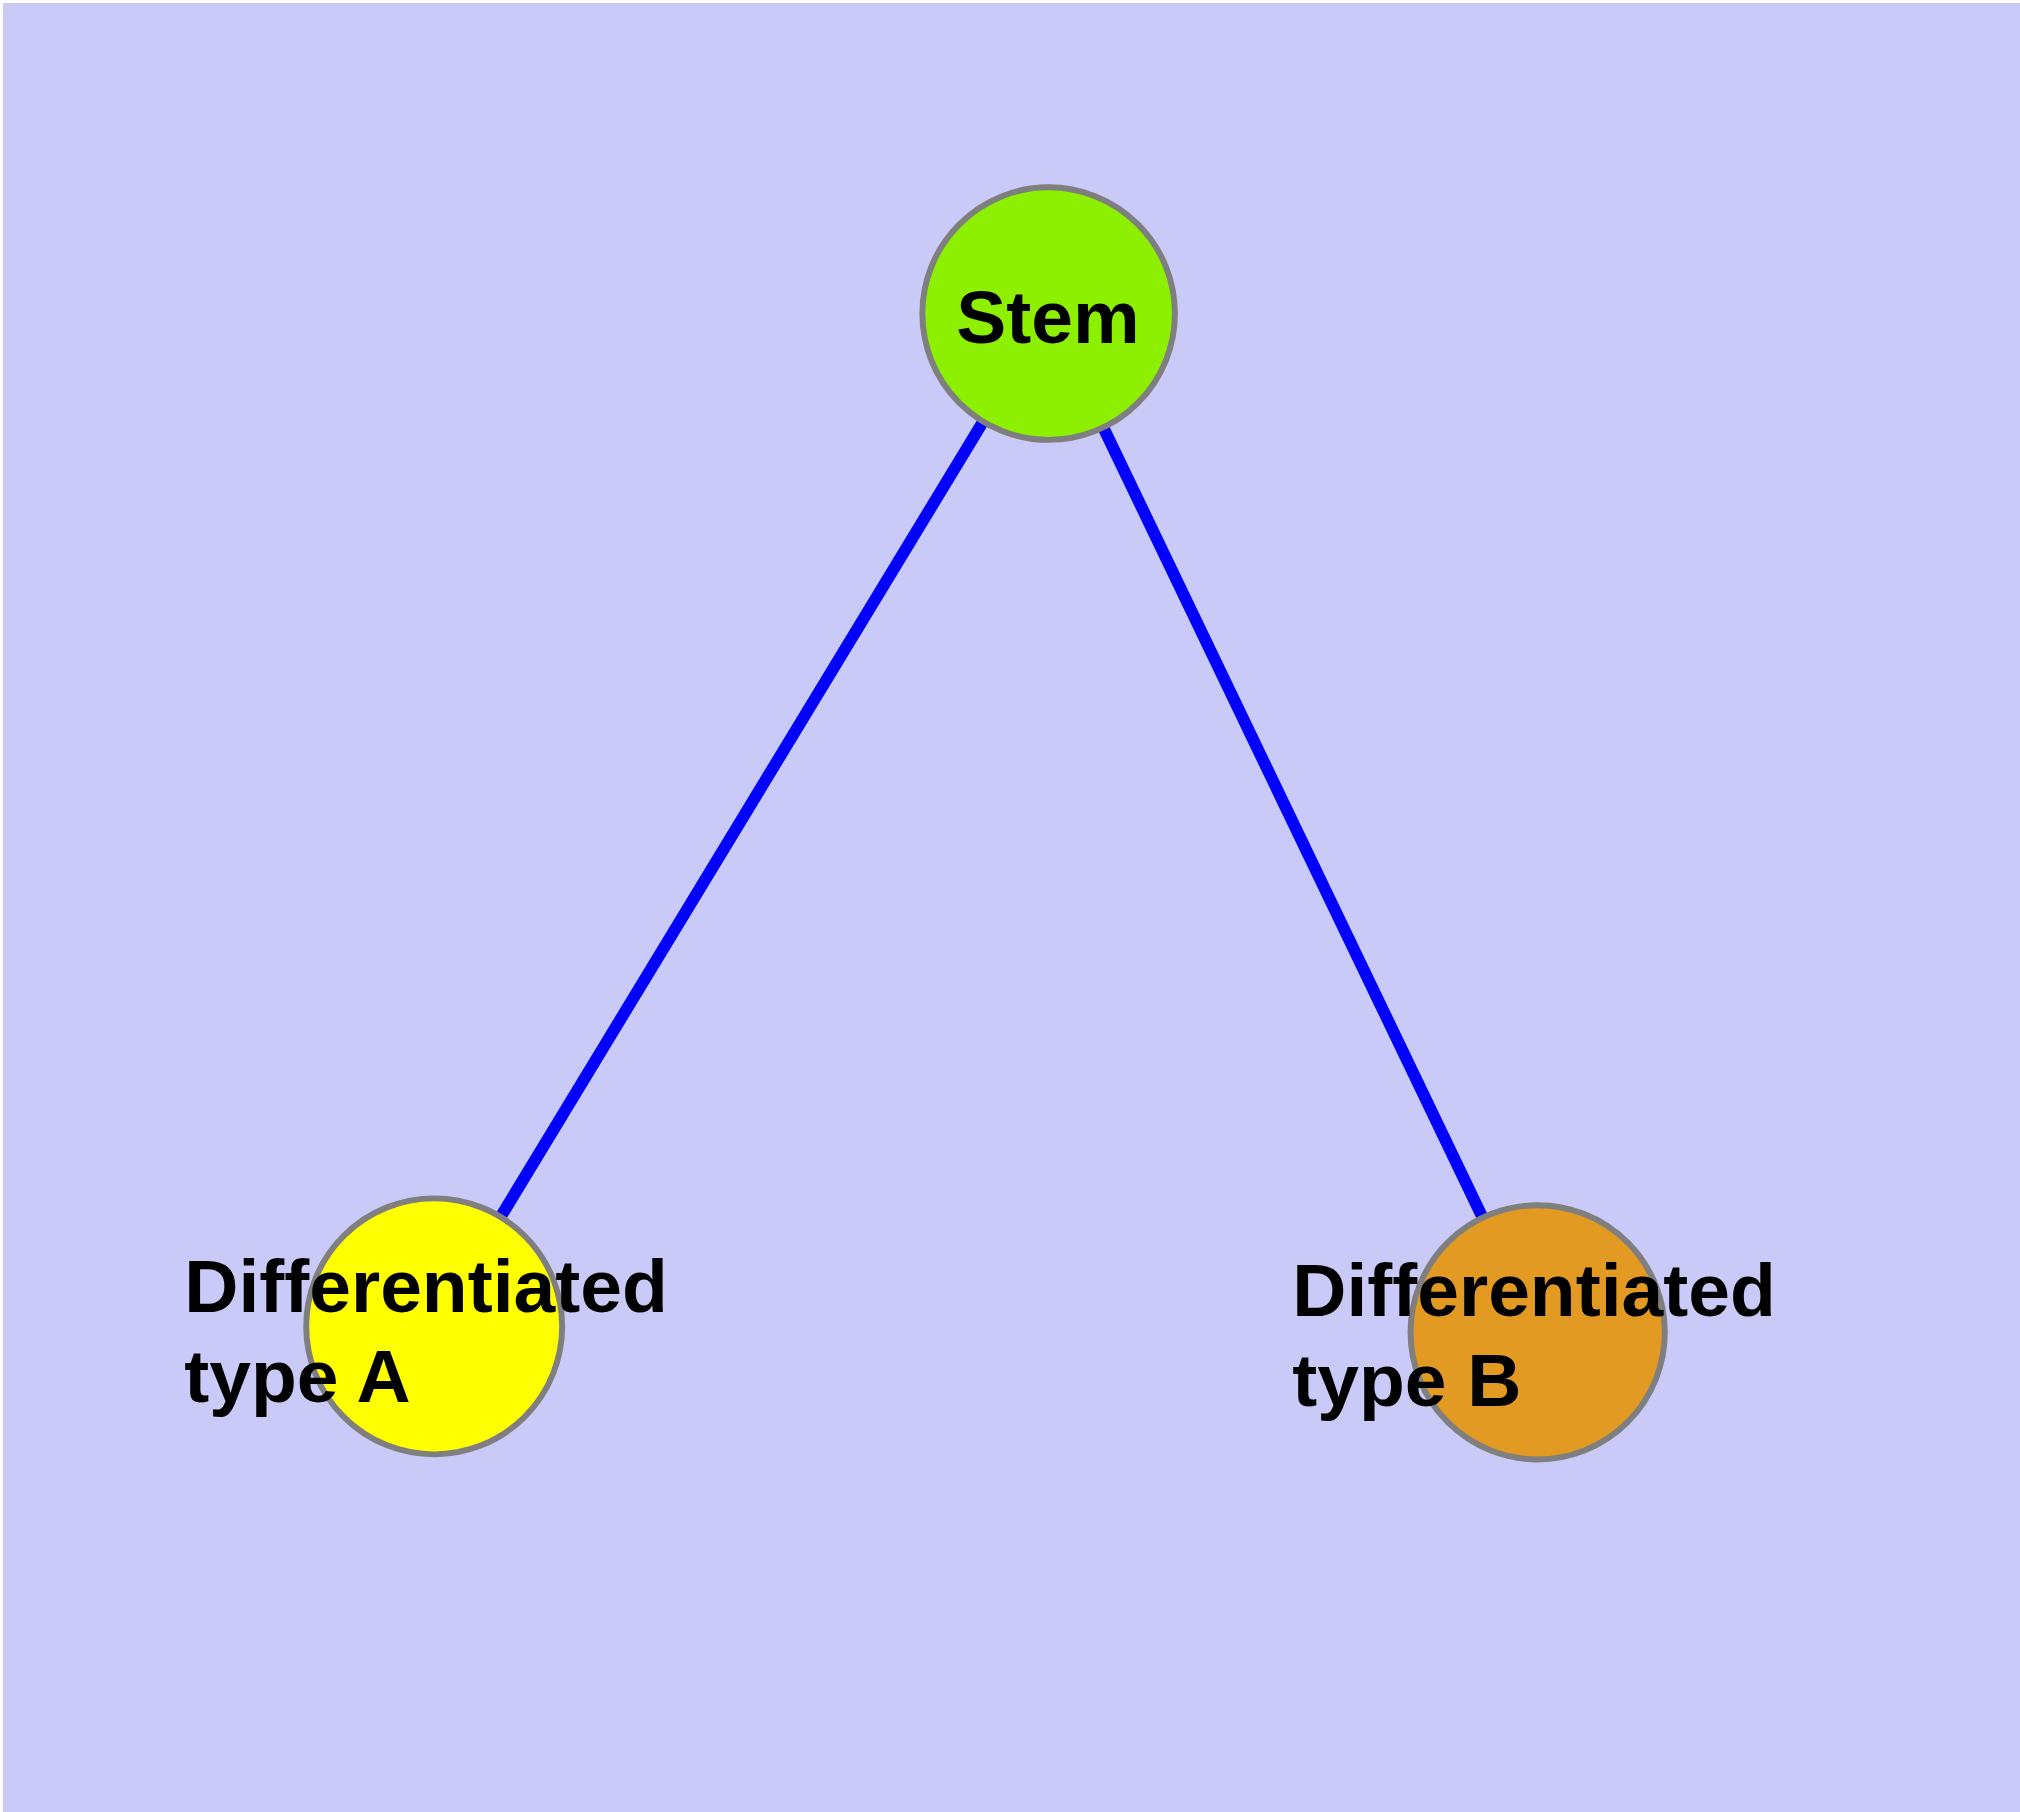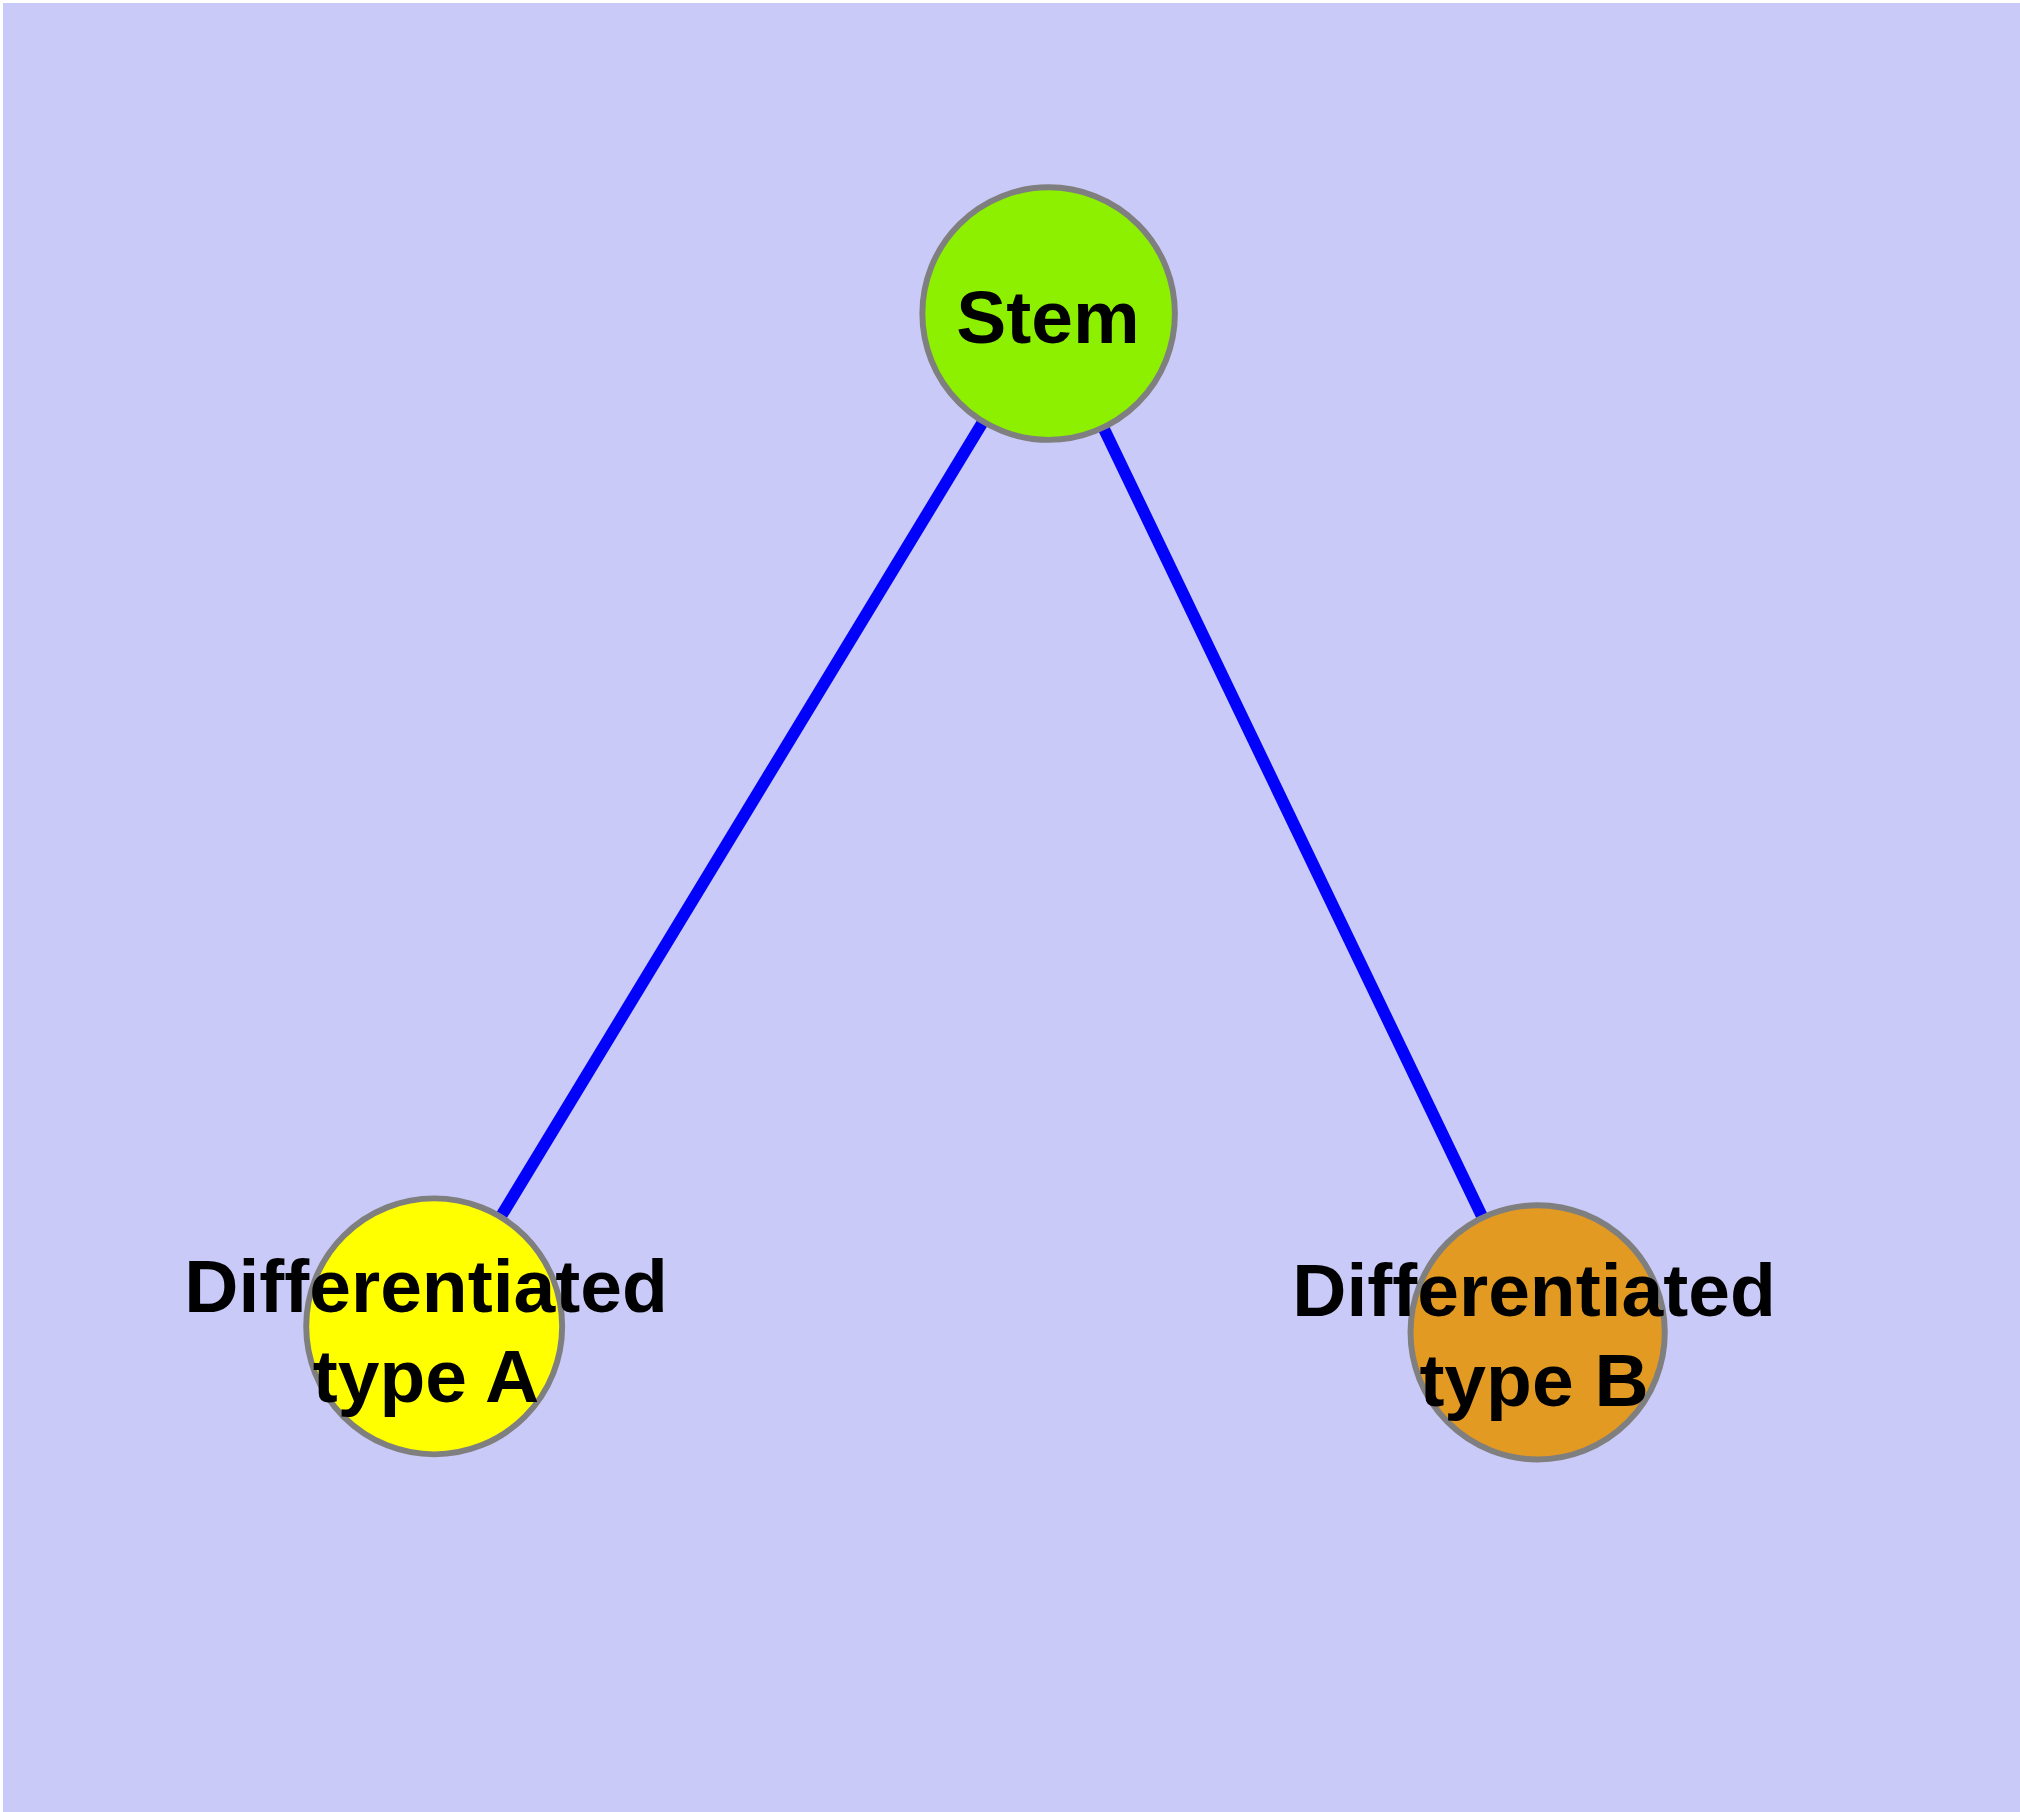--- a/index.html
+++ b/index.html
@@ -35,21 +35,20 @@
     width: 2021px;
     height: 1812px;
   }
   .node-label {
     position: absolute;
     transform: translate(-50%, -50%);
     font-size: 75px;
     font-weight: bold;
     line-height: 90px;
     color: var(--text);
-    text-align: center;
     white-space: pre-line;
     letter-spacing: 0;
   }
   .label-stem   { left: 1048px; top: 317px;  }
   .label-type-a { left: 426px;  top: 1331px; }
   .label-type-b { left: 1534px; top: 1335px; }
 </style>
 </head>
 <body>
 

